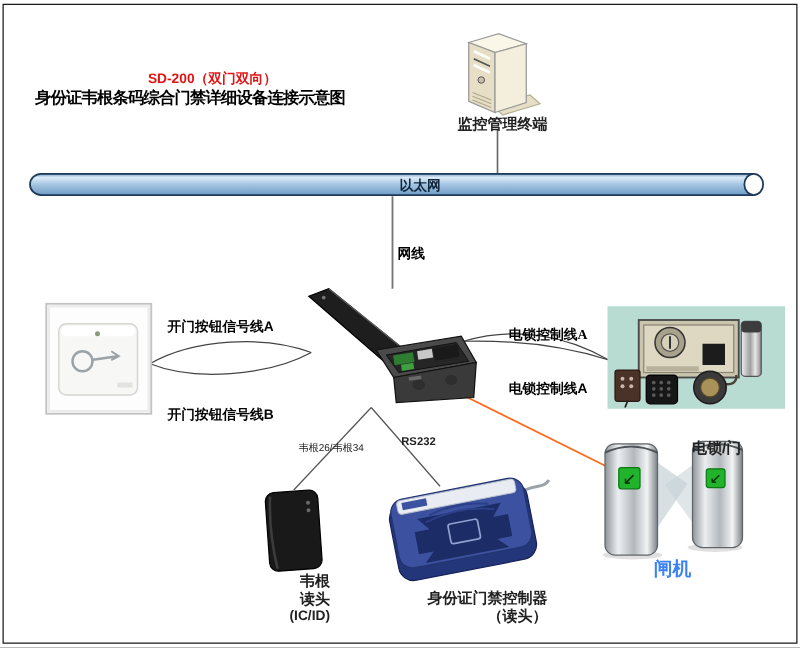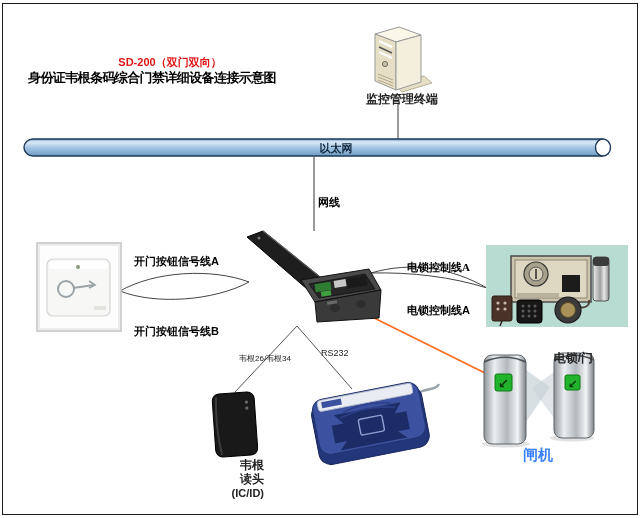--- a/index.html
+++ b/index.html
@@ -201,22 +201,26 @@
 
   <div class="lbl devlbl" style="left:358px;top:91px;width:80px;font-size:12px;">监控管理终端</div>
   <div class="lbl eth-label">以太网</div>
   <div class="lbl conn" style="left:318px;top:195px;">网线</div>
 
   <div class="lbl conn" style="left:134px;top:254px;">开门按钮信号线A</div>
   <div class="lbl conn" style="left:134px;top:324px;">开门按钮信号线B</div>
   <div class="lbl conn" style="left:407px;top:260px;font-family:Liberation Serif, serif;">电锁控制线A</div>
   <div class="lbl conn" style="left:407px;top:303px;">电锁控制线A</div>
   <div class="lbl tiny" style="left:239px;top:353px;">韦根26/韦根34</div>
-  <div class="lbl tiny" style="left:321px;top:348px;font-size:9px;">RS232</div>
+  <div class="lbl tiny" style="left:321px;top:348px;font-size:9px;font-weight:bold;">RS232</div>
 
   <div class="lbl devlbl" style="left:523px;top:330px;width:70px;margin-top:20px;">电锁/门</div>
   <div class="lbl devlbl" style="left:204px;top:458px;width:60px;line-height:14px;">
     <div>韦根</div>
     <div>读头</div>
     <div style="font-size:11px;">(IC/ID)</div>
   </div>
+  <div class="lbl devlbl" style="left:312px;top:471px;width:126px;line-height:15px;">
+    <div>身份证门禁控制器</div>
+    <div>（读头）</div>
+  </div>
   <div class="lbl gate-label">闸机</div>
 </div>
 
 </body></html>

